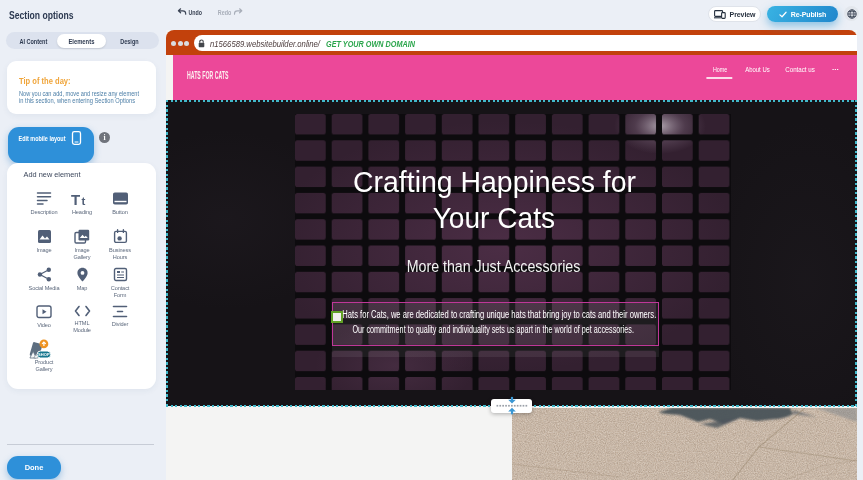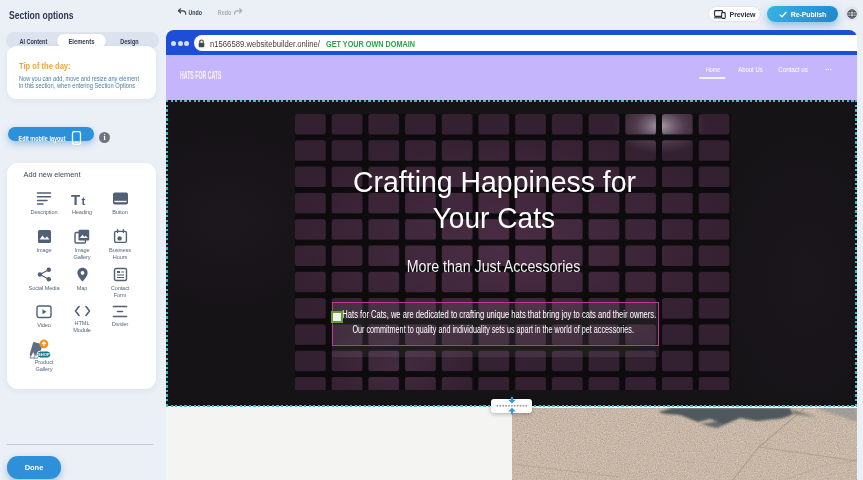--- a/index.html
+++ b/index.html
@@ -12,38 +12,38 @@
   .tbbtn { position:absolute; top:6px; height:16px; border-radius:8.5px; display:flex; align-items:center; justify-content:center; font-size:7px; font-weight:bold; letter-spacing:-0.1px; }
   #preview { left:708px; width:53px; background:#fff; border:1px solid #dfe3ea; color:#27313f; gap:4px; }
   #republish { left:767px; width:71px; background:linear-gradient(120deg,#39b3e3,#1f86cc); color:#fff; gap:4px; box-shadow:0 4px 9px rgba(45,150,210,0.5); }
   #globe { left:844px; top:6px; width:15px; height:15px; border-radius:50%; background:#e2e6ec; position:absolute; display:flex; align-items:center; justify-content:center; }
 
   
   #sidebar { position:absolute; left:0; top:30px; width:166px; height:450px; background:#ebeff6; z-index:20; }
   #tabs { position:absolute; left:6px; top:2px; width:153px; height:17px; background:#dce2ee; border-radius:9px; }
   #tabsel { position:absolute; left:51px; top:1.5px; width:49px; height:14px; background:#fff; border-radius:7.5px; box-shadow:0 1px 2px rgba(0,0,0,0.12); }
   .card { position:absolute; left:7px; width:149px; background:#fff; border-radius:9px; box-shadow:0 2px 6px rgba(40,60,100,0.06); }
-  #tipcard { top:16px; height:53px; }
-  #editmob { position:absolute; left:8px; top:97px; width:86px; height:14px; background:#2e90d9; border-radius:11px; display:flex; align-items:center; justify-content:center; gap:6px; box-shadow:0 3px 7px rgba(45,130,200,0.4); }
+  #tipcard { top:31px; height:53px; }
+  #editmob { position:absolute; left:8px; top:97px; width:86px; height:36px; background:#2e90d9; border-radius:11px; display:flex; align-items:center; justify-content:center; gap:6px; box-shadow:0 3px 7px rgba(45,130,200,0.4); }
   #info { position:absolute; left:99px; top:102px; width:11px; height:11px; border-radius:50%; background:#70747c; color:#fff; font-size:7.5px; font-weight:bold; text-align:center; line-height:11px; font-family:"Liberation Serif",serif; }
   #addcard { top:133px; height:226px;border-radius:11px; }
   .cell { position:absolute; width:38px; text-align:center; }
   .cell svg { display:block; margin:0 auto; }
   .clabel { font-size:5.6px; color:#5c687c; line-height:6.8px; margin-top:3px; letter-spacing:-0.1px; }
   #sbline { position:absolute; left:7px; top:414px; width:147px; height:1px; background:#c7ccd6; }
   #done { position:absolute; left:7px; top:426px; width:54px; height:23px; background:#2e90d9; border-radius:11px; color:#fff; font-size:7.5px; font-weight:bold; display:flex; align-items:center; justify-content:center; box-shadow:0 3px 7px rgba(45,130,200,0.4); }
 
   
   #canvas { position:absolute; left:166px; top:30px; width:691px; height:450px; background:#f4f4f3; }
-  #bbar { position:absolute; left:0; top:0; width:691px; height:25px; background:#1d4ed8; border-radius:8px 8px 0 0; }
+  #bbar { position:absolute; left:0; top:0; width:691px; height:25px; background:#c2410c; border-radius:8px 8px 0 0;font-style:italic; }
   #urlfield { position:absolute; left:27.5px; top:4.5px; width:663.5px; height:16.5px; background:#fff; border-radius:8px 0 0 8px; }
   .dot { position:absolute; top:11px; width:5px; height:5px; border-radius:50%; background:#dbdcdf; }
 
   
-  #shead { position:absolute; left:0; top:25px; width:691px; height:45.5px; background:#c4b5fd; }
+  #shead { position:absolute; left:7px; top:25px; width:691px; height:45.5px; background:#ec4899; }
 
   
   #hero { position:absolute; left:0; top:70px; width:691px; height:306px; background:#161317; overflow:hidden; }
   #tiles { position:absolute; left:129px; top:14px; width:436px; height:276px; }
   #hero::before { content:""; position:absolute; left:0; top:0; width:691px; height:306px;
     background:
       radial-gradient(ellipse 120px 90px at 60px 120px, rgba(52,44,54,0.18), transparent 100%),
       radial-gradient(ellipse 100px 160px at 640px 180px, rgba(50,45,52,0.15), transparent 100%);
   }
   #descpanel { position:absolute; left:165.5px; top:202px; width:327px; height:55px; background:rgba(255,255,255,0.07); }

